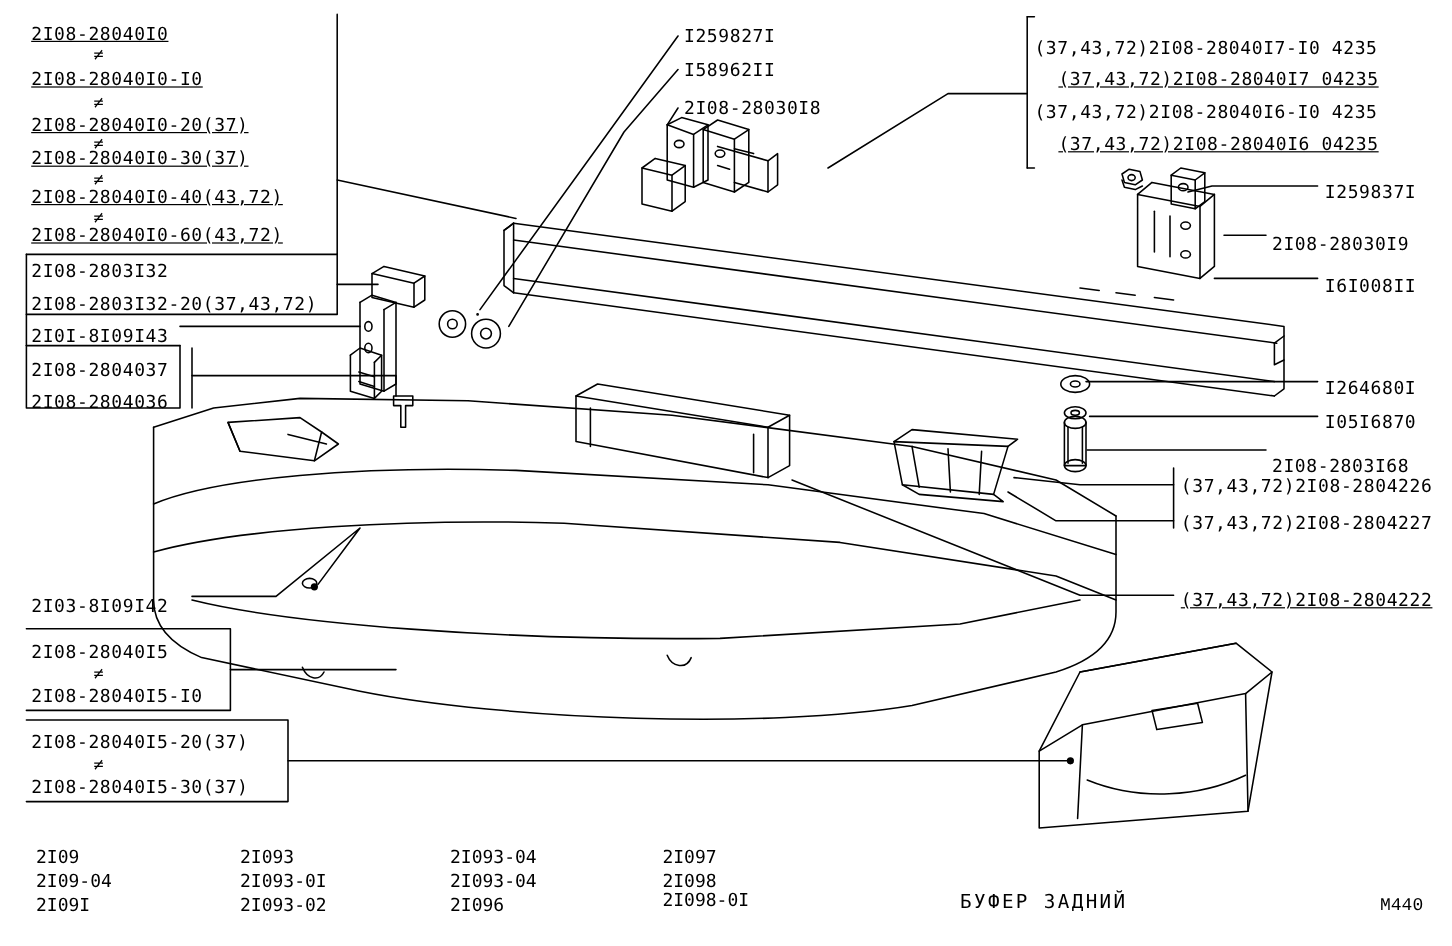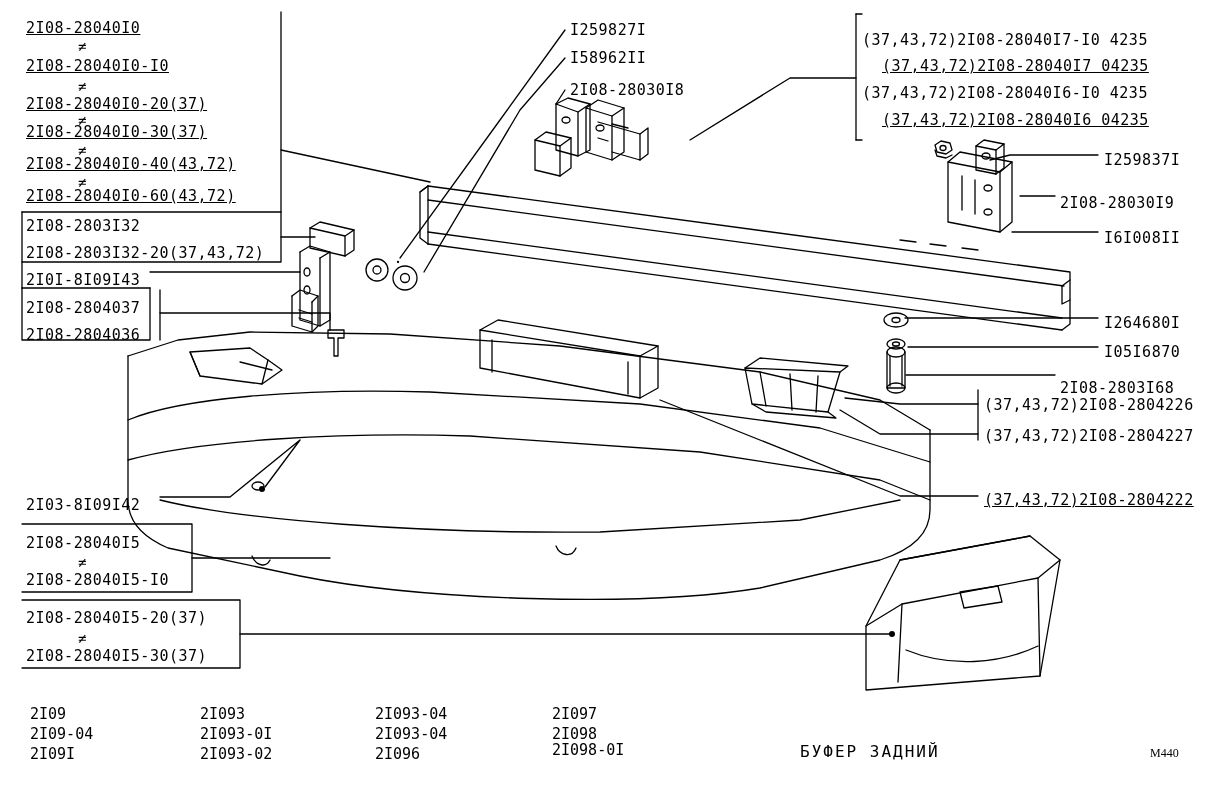--- a/index.html
+++ b/index.html
@@ -51,22 +51,22 @@
   }
   .title {
     position: absolute;
     font-family: "DejaVu Sans Mono", monospace;
     font-size: 16px;
     letter-spacing: 2px;
     white-space: nowrap;
   }
   .code {
     position: absolute;
-    font-family: Liberation Serif, serif;
-    font-size: 12px;
+    font-family: Liberation Mono, monospace;
+    font-size: 15px;
     white-space: nowrap;
   }
 </style>
 </head>
 <body>
 
 <div id="sheet">
 
   <svg id="art" viewBox="0 0 1210 788" xmlns="http://www.w3.org/2000/svg">
     <g fill="none" stroke="#000000" stroke-width="1.3" stroke-linejoin="round" stroke-linecap="round">

